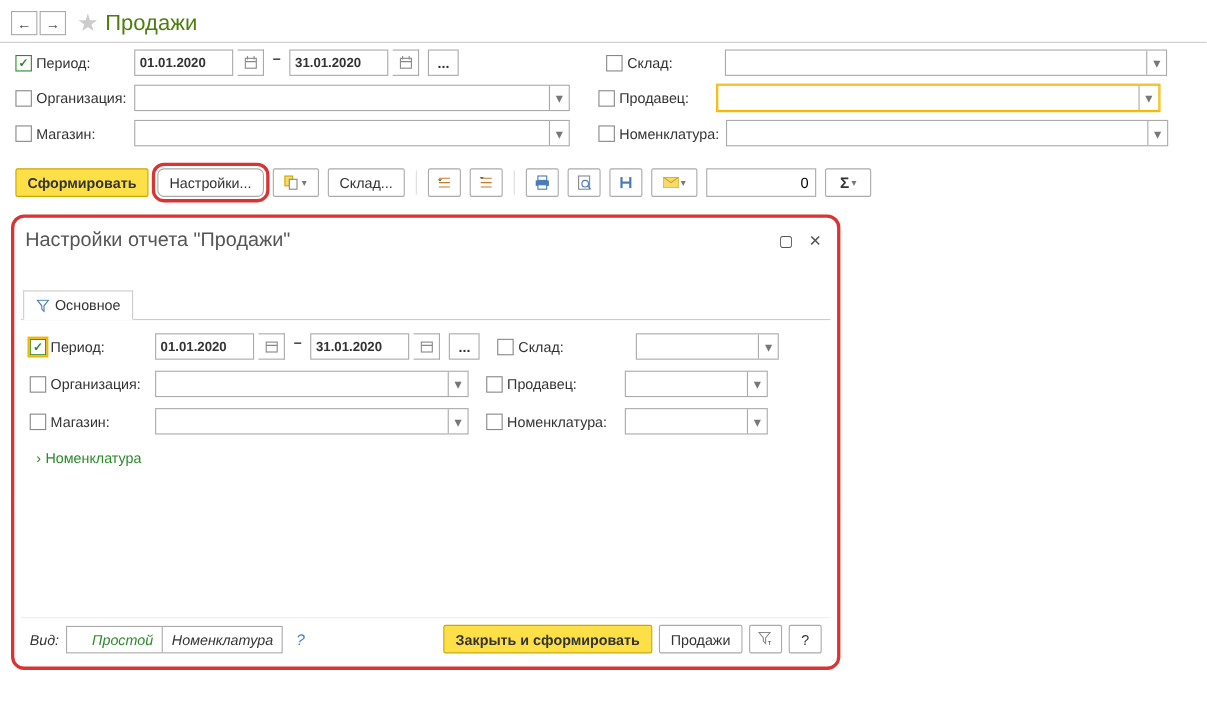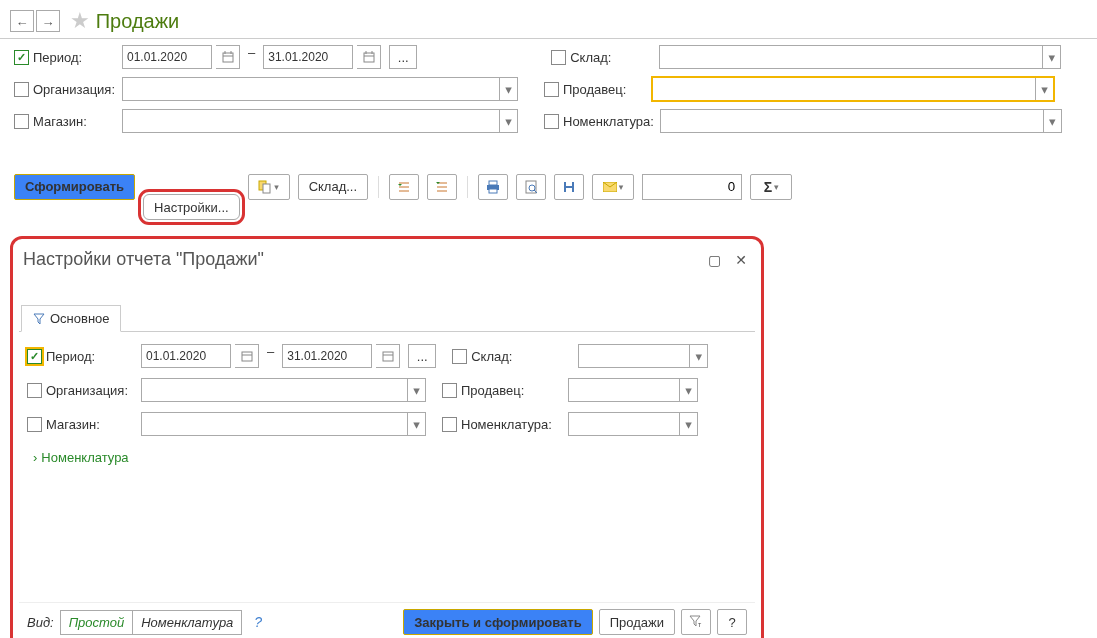--- a/index.html
+++ b/index.html
@@ -8,41 +8,41 @@
     
     .header { display: flex; align-items: center; padding: 8px 10px 4px; border-bottom: 1px solid #ccc; }
     .nav-btn { width: 24px; height: 22px; border: 1px solid #aaa; background: #fff; margin-right: 2px; display: inline-flex; align-items: center; justify-content: center; cursor: pointer; color: #555; }
     .nav-btn:last-of-type { margin-right: 10px; }
     .star-icon { color: #ccc; font-size: 22px; margin-right: 6px; }
     .page-title { font-size: 20px; font-weight: normal; color: #4d7c0f; }
     
     
     .filter-area { padding: 6px 10px 6px 14px; }
     .filter-row { display: flex; align-items: center; margin-bottom: 8px; gap: 6px; }
-    .filter-group { display: flex; gap: 4px; }
+    .filter-group { display: flex; gap: 4px; font-weight: bold; }
     .filter-label { display: flex; align-items: center; gap: 4px; min-width: 102px; }
     .checkbox { width: 15px; height: 15px; border: 1px solid #888; background: #fff; display: inline-flex; align-items: center; justify-content: center; cursor: pointer; }
     .checkbox.checked { border-color: #2a8a2a; }
     .checkbox.checked::after { content: '✓'; color: #2a8a2a; font-size: 11px; font-weight: bold; }
     .date-input { width: 90px; height: 24px; border: 1px solid #aaa; padding: 0 4px; font-size: 12px; display: inline-flex; align-items: center; }
     .date-btn { width: 24px; height: 24px; border: 1px solid #aaa; border-left: none; display: inline-flex; align-items: center; justify-content: center; cursor: pointer; background: #fff; color: #777; }
     .dash { margin: 0 4px; }
     .more-btn { width: 28px; height: 24px; border: 1px solid #aaa; display: inline-flex; align-items: center; justify-content: center; cursor: pointer; background: #fff; margin-left: 4px; }
     .combo { height: 24px; border: 1px solid #aaa; display: inline-flex; align-items: center; position: relative; background: #fff; }
     .combo.wide { width: 396px; }
     .combo.wider { width: 402px; }
     .combo.medium { width: 130px; }
     .combo.highlighted { border: 1px solid #f2b600; outline: 1px solid #f2b600; }
     .combo-btn { width: 18px; height: 22px; border-left: 1px solid #aaa; display: inline-flex; align-items: center; justify-content: center; cursor: pointer; position: absolute; right: 0; color: #777; }
     
     
     .toolbar { display: flex; align-items: center; padding: 6px 10px 10px 14px; gap: 8px; }
     .btn { height: 26px; border: 1px solid #aaa; background: #fff; padding: 0 10px; display: inline-flex; align-items: center; cursor: pointer; font-size: 13px; color: #333; border-radius: 2px; }
-    .btn.primary { background: #3b82f6; border-color: #c9a800; font-weight: bold; }
-    .btn.highlighted { outline: 3px solid #d93333; outline-offset: 2px; border-radius: 6px; margin-top: 41px; }
+    .btn.primary { background: #fde047; border-color: #c9a800; font-weight: bold; }
+    .btn.highlighted { outline: 3px solid #d93333; outline-offset: 2px; border-radius: 6px; }
     .icon-btn { width: 30px; height: 26px; border: 1px solid #aaa; background: #fff; display: inline-flex; align-items: center; justify-content: center; cursor: pointer; border-radius: 2px; }
     .icon-btn.wide { width: 42px; }
     .toolbar-sep { width: 1px; height: 22px; background: #ddd; margin: 0 2px; }
     .num-input { width: 100px; height: 26px; border: 1px solid #aaa; text-align: right; padding: 0 6px; }
     
     
     .modal-wrap { padding: 6px 10px; }
     .modal { border: 3px solid #d93333; border-radius: 12px; background: #fff; width: 754px; padding: 6px; }
     .modal-header { display: flex; align-items: center; justify-content: space-between; padding: 4px 8px 10px 4px; }
     .modal-title { font-size: 18px; color: #555; }
@@ -57,21 +57,21 @@
     .modal-body { padding: 12px 8px 8px; min-height: 270px; }
     .modal-row { display: flex; align-items: center; margin-bottom: 10px; gap: 6px; }
     .modal-label { display: flex; align-items: center; gap: 4px; min-width: 108px; }
     .modal-label2 { display: flex; align-items: center; gap: 4px; min-width: 120px; margin-left: 10px; }
     .combo.sm2 { width: 285px; }
     
     .expand-link { color: #2a8a2a; display: flex; align-items: center; gap: 4px; cursor: pointer; padding: 4px 6px; }
     
     .modal-footer { display: flex; align-items: center; justify-content: space-between; padding: 6px 8px; border-top: 1px solid #eee; }
     .footer-left { display: flex; align-items: center; gap: 6px; font-style: italic; }
-    .toggle-group { display: flex; border: 1px solid #aaa; }
+    .toggle-group { display: flex; border: 1px solid #aaa; padding-left: 15px; }
     .toggle-opt { padding: 4px 8px; cursor: pointer; border-right: 1px solid #aaa; }
     .toggle-opt:last-child { border-right: none; }
     .toggle-opt.active { color: #2a8a2a; }
     .help-link { color: #4080d0; cursor: pointer; font-size: 14px; margin-left: 6px; }
     .footer-right { display: flex; align-items: flex-start; gap: 6px; }
     
     svg { display: block; }
   </style>
 </head>
 <body>

